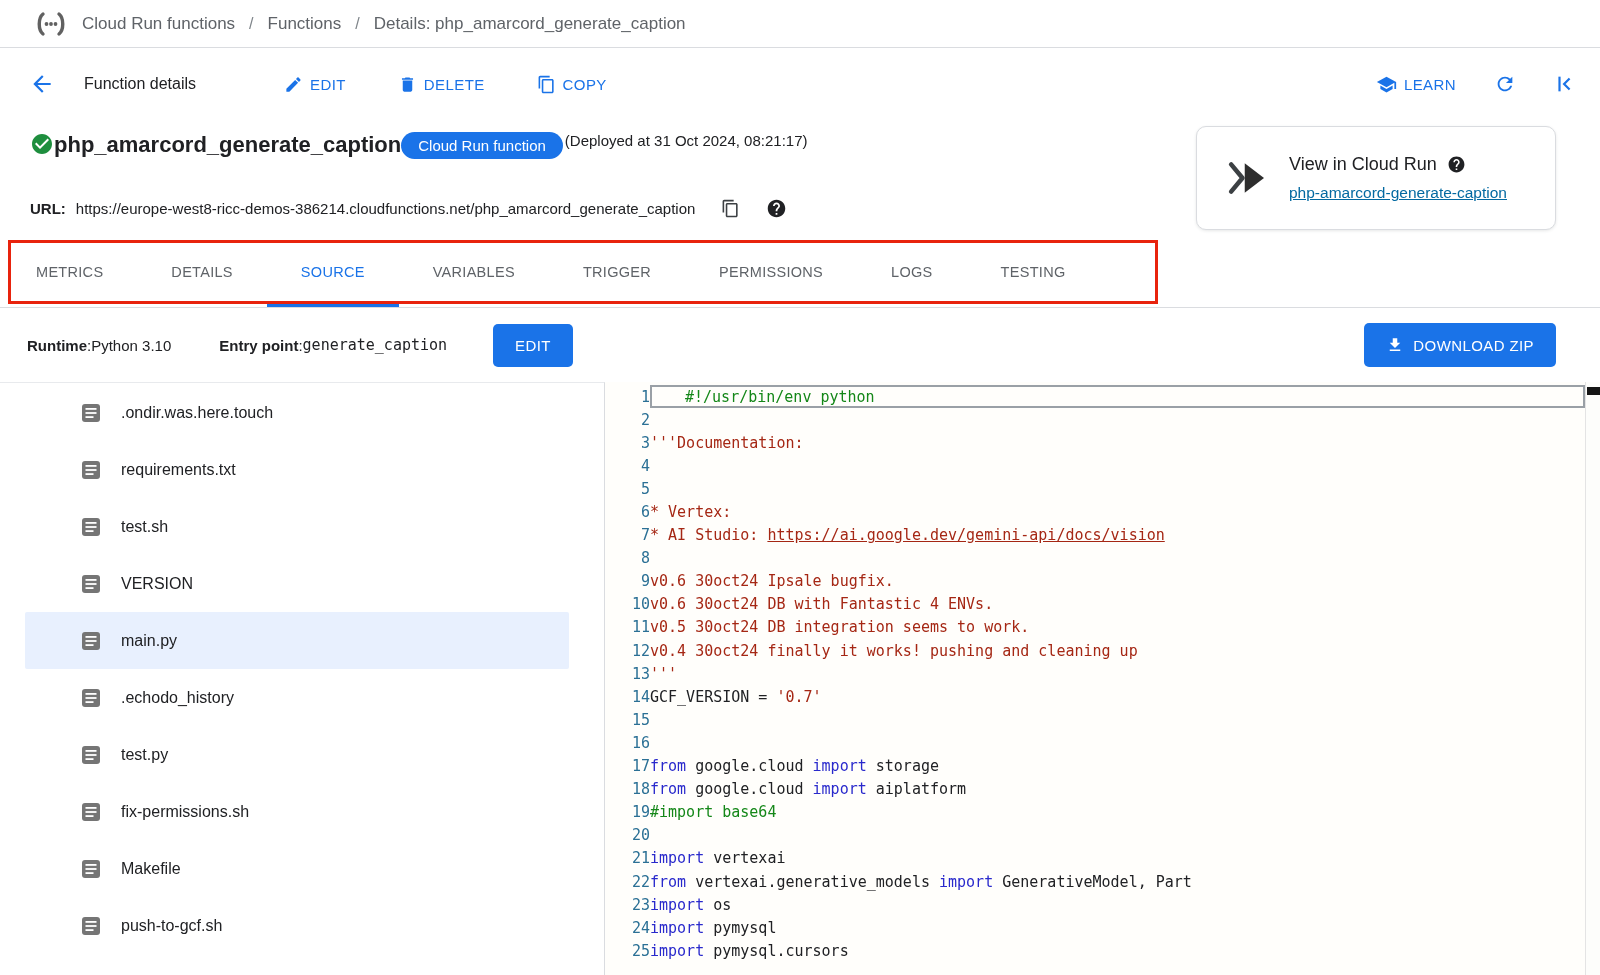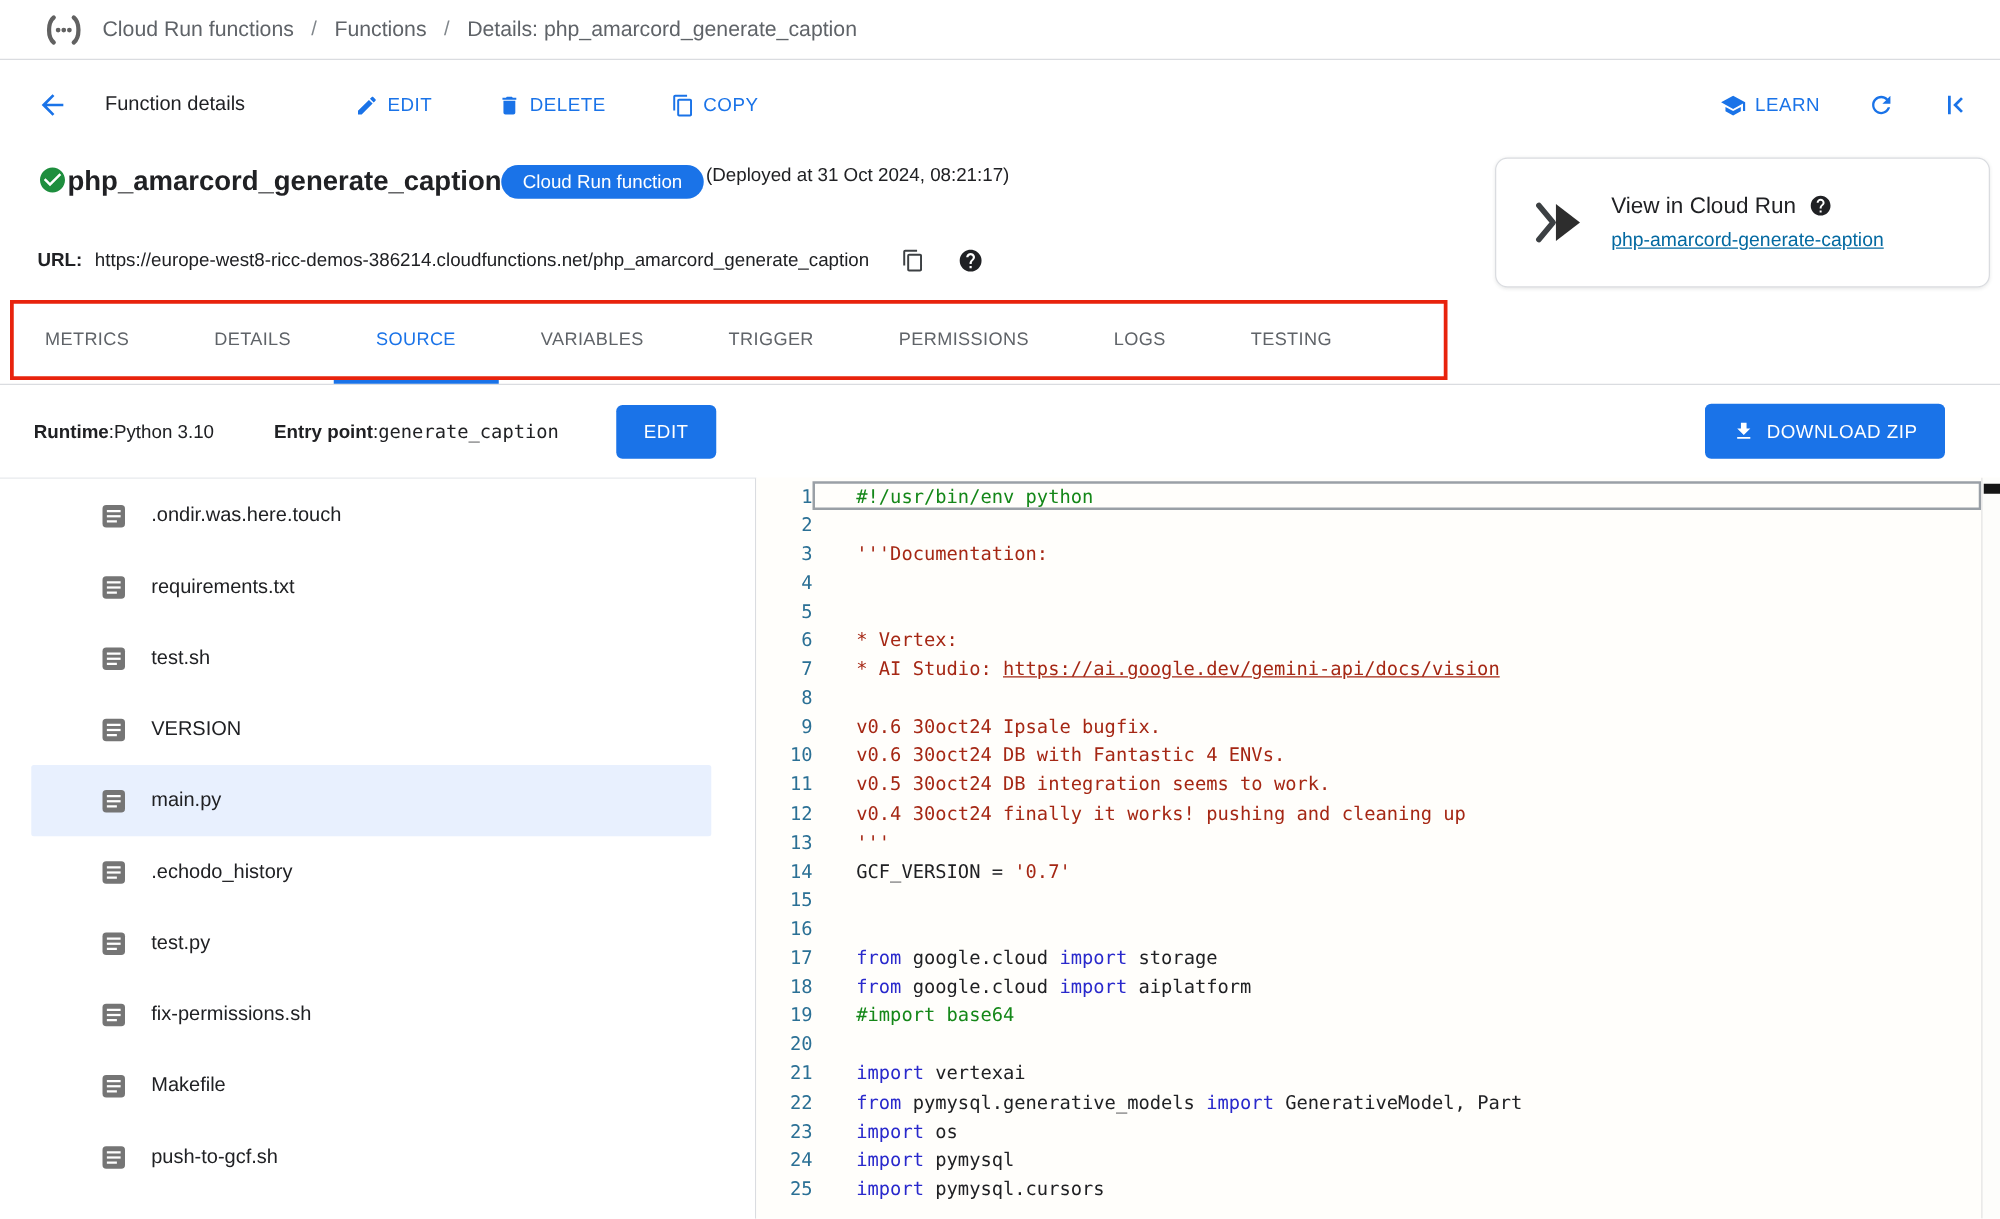--- a/index.html
+++ b/index.html
@@ -30,21 +30,21 @@
   .fn-name { font-size:22px; font-weight:700; color:#202124; }
   .badge-pill { background:#1a73e8; color:#fff; font-size:15px; padding:5px 17px;
     border-radius:16px; white-space:nowrap; }
   .deployed { font-size:15px; color:#202124; margin-left:2px; }
   .url-row { display:flex; align-items:center; margin-top:22px; font-size:15px; }
   .url-label { font-weight:700; margin-right:10px; }
   .url-value { color:#202124; }
   .url-row .icon-btn { margin-left:26px; }
 
   
-  .cr-card { position:absolute; top:6px; left:1196px; width:396px; height:104px;
+  .cr-card { position:absolute; top:6px; left:1196px; width:360px; height:104px;
     background:#fff; border:1px solid #dadce0; border-radius:10px;
     box-shadow:0 1px 3px rgba(60,64,67,.12); display:flex; align-items:center; padding:0 20px 0 30px; }
   .cr-card .texts { margin-left:22px; display:flex; flex-direction:column; gap:9px; }
   .cr-title-row { display:flex; align-items:center; gap:10px; font-size:18px; color:#202124; }
   .cr-link { color:#0369a1; font-size:15.5px; text-decoration:underline; cursor:pointer; }
 
   
   .tabs-wrap { position:relative; height:68px; border-bottom:1px solid #dadce0; }
   .tab-bar { display:flex; height:100%; padding-left:2px; }
   .tab { display:flex; align-items:center; padding:0 34px; font-size:14.5px; font-weight:500;
@@ -75,21 +75,21 @@
   .file-row.selected { background:#e8f0fe; }
   .file-label { font-size:16px; color:#202124; }
 
   .editor { flex:1; position:relative; background:#fffefb; padding-top:3px; overflow:hidden; }
   .code-scroll { position:absolute; right:0; top:0; bottom:0; width:15px;
     border-left:1px solid #e4e4e4; background:#fdfdfb; }
   .code-thumb { position:absolute; top:5px; left:1px; right:0; height:8px; background:#151515; }
   .code-row { display:flex; height:23.1px; align-items:center;
     font-family:"DejaVu Sans Mono", monospace; font-size:15px; }
   .gutter { width:45px; flex-shrink:0; text-align:right; color:#2b7095; }
-  .codeline { flex:1; padding-left:35px; white-space:pre; margin-right:15px; }
+  .codeline { flex:1; white-space:pre; margin-right:15px; }
   .codeline.boxed { border:2px solid #9aa0a6; padding-left:33px; height:23px;
     display:flex; align-items:center; }
   .tok-plain   { color:#202124; }
   .tok-comment { color:#148718; }
   .tok-string  { color:#a52714; }
   .tok-keyword { color:#2929cc; }
   .tok-link    { color:#a52714; text-decoration:underline; }
 
   svg { display:block; }
 </style>
@@ -414,21 +414,21 @@
         <div class="code-row">
           <span class="gutter">20</span>
           <span class="codeline"></span>
         </div>
         <div class="code-row">
           <span class="gutter">21</span>
           <span class="codeline"><span class="tok-keyword">import</span><span class="tok-plain"> vertexai</span></span>
         </div>
         <div class="code-row">
           <span class="gutter">22</span>
-          <span class="codeline"><span class="tok-keyword">from</span><span class="tok-plain"> pymysql.generative_models </span><span class="tok-keyword">import</span><span class="tok-plain"> GenerativeModel, Part</span></span>
+          <span class="codeline"><span class="tok-keyword">from</span><span class="tok-plain"> vertexai.generative_models </span><span class="tok-keyword">import</span><span class="tok-plain"> GenerativeModel, Part</span></span>
         </div>
         <div class="code-row">
           <span class="gutter">23</span>
           <span class="codeline"><span class="tok-keyword">import</span><span class="tok-plain"> os</span></span>
         </div>
         <div class="code-row">
           <span class="gutter">24</span>
           <span class="codeline"><span class="tok-keyword">import</span><span class="tok-plain"> pymysql</span></span>
         </div>
         <div class="code-row">

